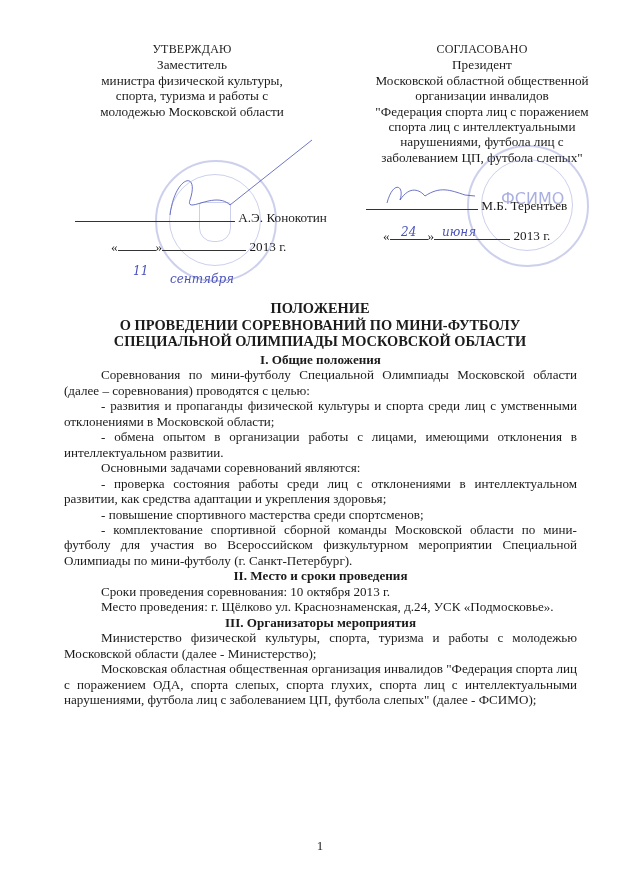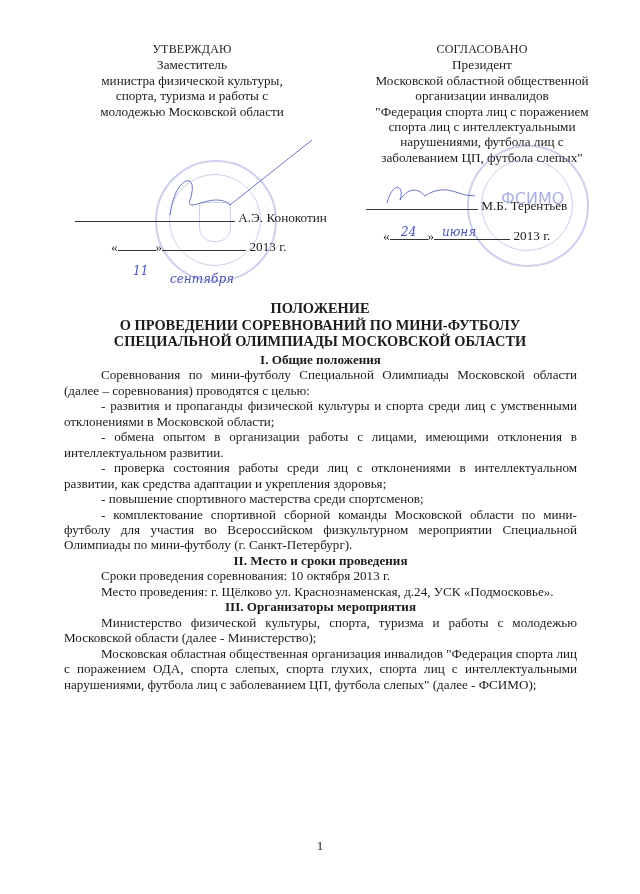--- a/index.html
+++ b/index.html
@@ -107,20 +107,21 @@
     <div>ПОЛОЖЕНИЕ</div>
     <div>О ПРОВЕДЕНИИ СОРЕВНОВАНИЙ ПО МИНИ-ФУТБОЛУ</div>
     <div>СПЕЦИАЛЬНОЙ ОЛИМПИАДЫ МОСКОВСКОЙ ОБЛАСТИ</div>
   </div>
 
   <div class="body">
     <p class="sec">I. Общие положения</p>
     <p class="indent">Соревнования по мини-футболу Специальной Олимпиады Московской области (далее – соревнования) проводятся с целью:</p>
     <p class="indent">- развития и пропаганды физической культуры и спорта среди лиц с умственными отклонениями в Московской области;</p>
     <p class="indent">- обмена опытом в организации работы с лицами, имеющими отклонения в интеллектуальном развитии.</p>
+    <p class="indent">Основными задачами соревнований являются:</p>
     <p class="indent">- проверка состояния работы среди лиц с отклонениями в интеллектуальном развитии, как средства адаптации и укрепления здоровья;</p>
     <p class="indent">-  повышение спортивного мастерства среди спортсменов;</p>
     <p class="indent">- комплектование спортивной сборной команды Московской области по мини-футболу для участия во  Всероссийском физкультурном мероприятии Специальной Олимпиады по мини-футболу (г. Санкт-Петербург).</p>
 
     <p class="sec">II. Место и сроки проведения</p>
     <p class="indent">Сроки проведения соревнования:  10 октября 2013 г.</p>
     <p class="indent">Место проведения: г. Щёлково ул. Краснознаменская, д.24, УСК «Подмосковье».</p>
 
     <p class="sec">III. Организаторы мероприятия</p>
     <p class="indent">Министерство физической культуры, спорта, туризма и работы с молодежью Московской области (далее -  Министерство);</p>

